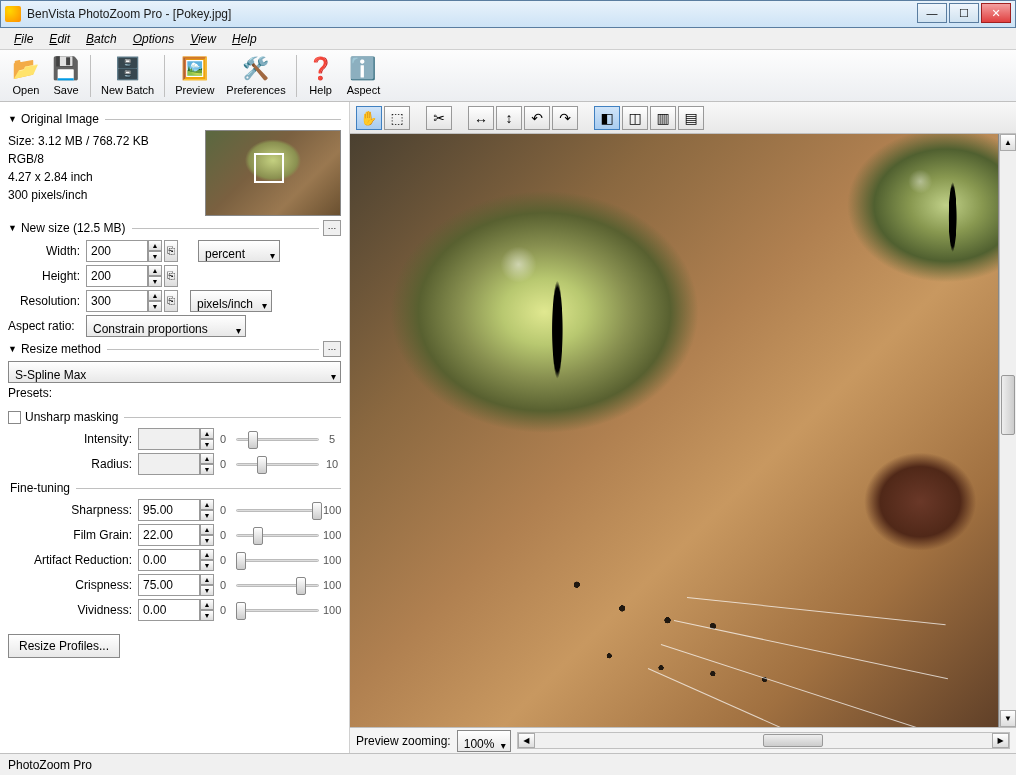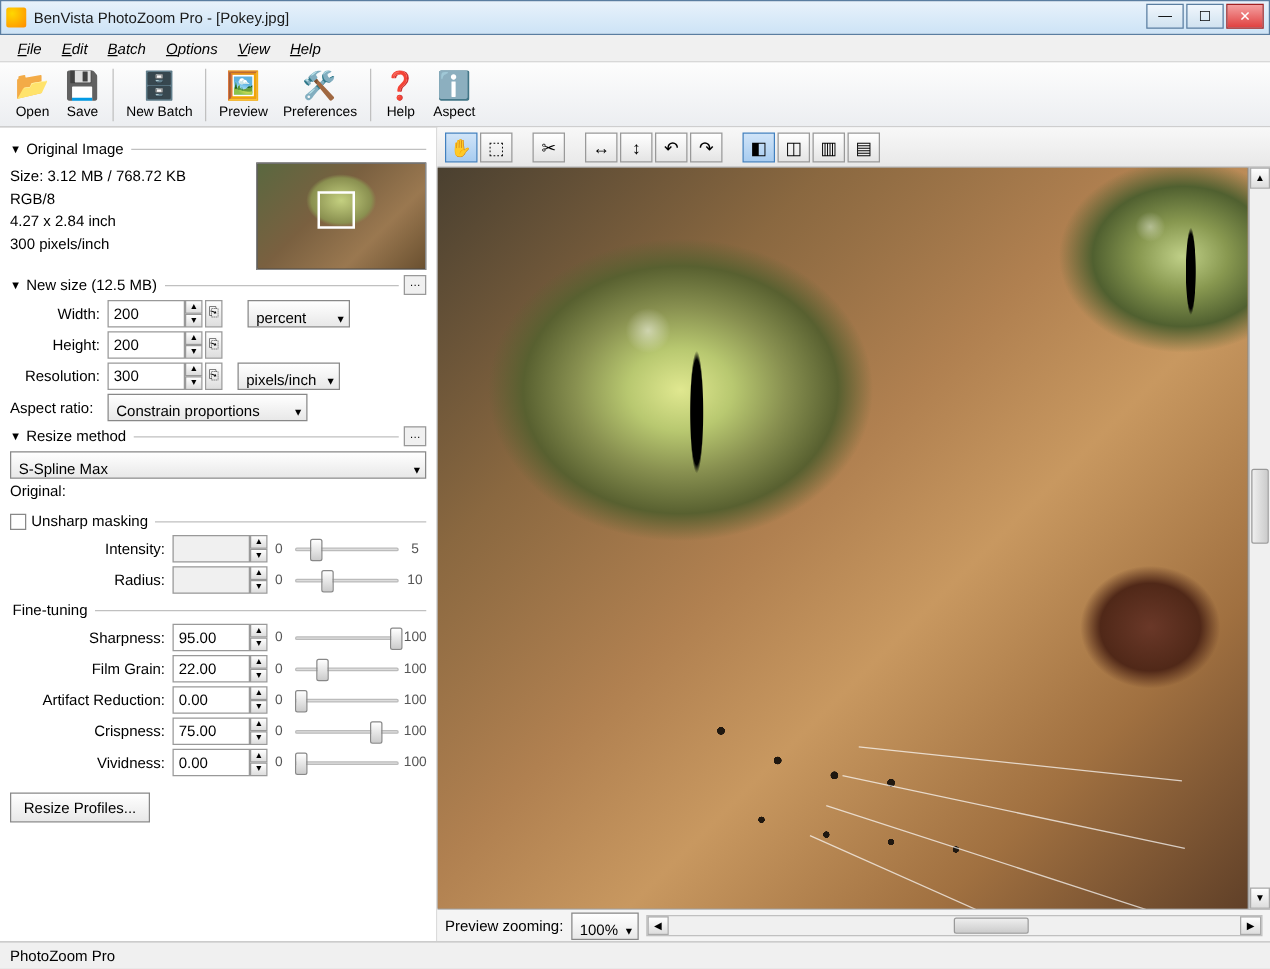--- a/index.html
+++ b/index.html
@@ -246,21 +246,21 @@
       <span class="lbl">Resize method</span>
       <span class="line"></span>
       <span class="opts">…</span>
     </div>
     <div class="row">
         <div class="sel full">
           <span>S-Spline Max</span>
         </div>
       </div>
     <div class="row">
-      <span style="padding-right:6px">Original:</span>
+      <span style="padding-right:6px">Presets:</span>
     </div>
 
     
     <div class="sec-hdr" style="margin-top:10px">
       <span class="chk"></span>
       <span class="lbl">Unsharp masking</span>
       <span class="line"></span>
     </div>
     <div class="ft-row">
       <span class="lbl">Intensity:</span>

